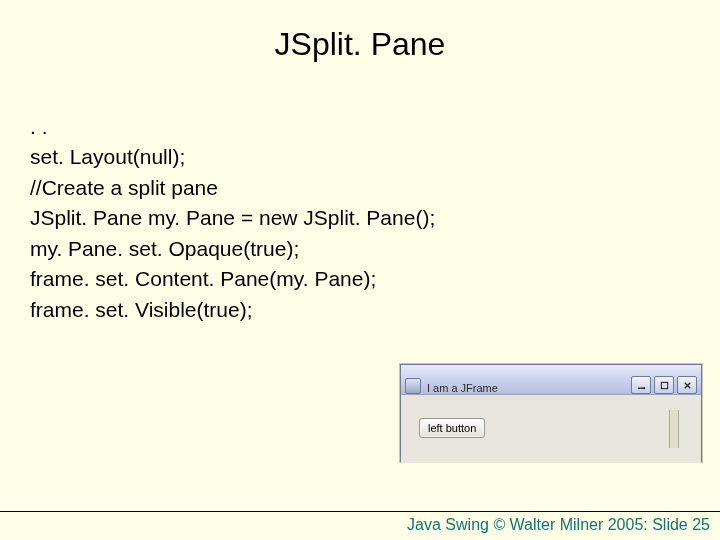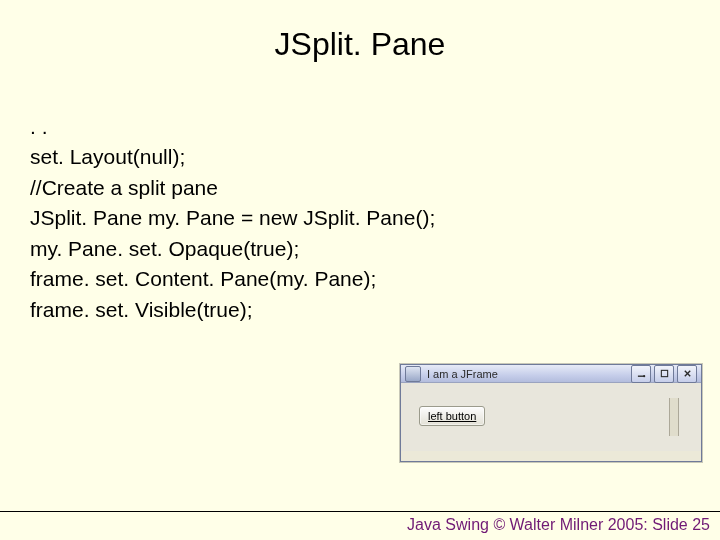--- a/index.html
+++ b/index.html
@@ -36,25 +36,25 @@
     right: 18px;
     top: 364px;
     width: 300px;
     height: 96px;
     background: #ece9d8;
     border: 1px solid #6f7a99;
     font-family: Tahoma, Arial, sans-serif;
     box-shadow: 0 0 0 1px #c8c8b8;
   }
   .jframe-titlebar {
-    height: 18px;
+    height: 30px;
     background: linear-gradient(#e7ebf7, #c6ceea 60%, #b3bddd);
     border-bottom: 1px solid #9aa3bf;
     display: flex;
-    align-items: center;
+    align-items: flex-end;
     padding: 0 4px;
     box-sizing: border-box;
   }
   .jframe-icon {
     width: 14px;
     height: 14px;
     background: linear-gradient(#dfe5f2, #9aa8c8);
     border: 1px solid #6f7a99;
     border-radius: 2px;
     margin-right: 6px;
@@ -79,21 +79,20 @@
     justify-content: center;
     font-size: 9px;
     color: #2a2a2a;
   }
   .jframe-btn svg { width: 9px; height: 9px; }
   .jframe-body {
     flex: 1;
     height: 68px;
     display: flex;
     background: #e8e6dc;
-    text-decoration: underline;
   }
   .split-pane {
     display: flex;
     width: 100%;
     height: 100%;
     padding: 14px 18px 16px;
     box-sizing: border-box;
     align-items: center;
   }
   .split-side {
@@ -122,21 +121,21 @@
   .footer {
     position: absolute;
     right: 0;
     bottom: 0;
     left: 0;
     border-top: 1px solid #000;
     background: #ffffe8;
     text-align: right;
     font-size: 16px;
     padding: 4px 10px 6px;
-    color: #701a75;
+    color: #0f766e;
   }
 </style>
 </head>
 <body>
 
 <div class="title">JSplit. Pane</div>
 
 <div class="code-block">. .
 set. Layout(null);
 //Create a split pane

